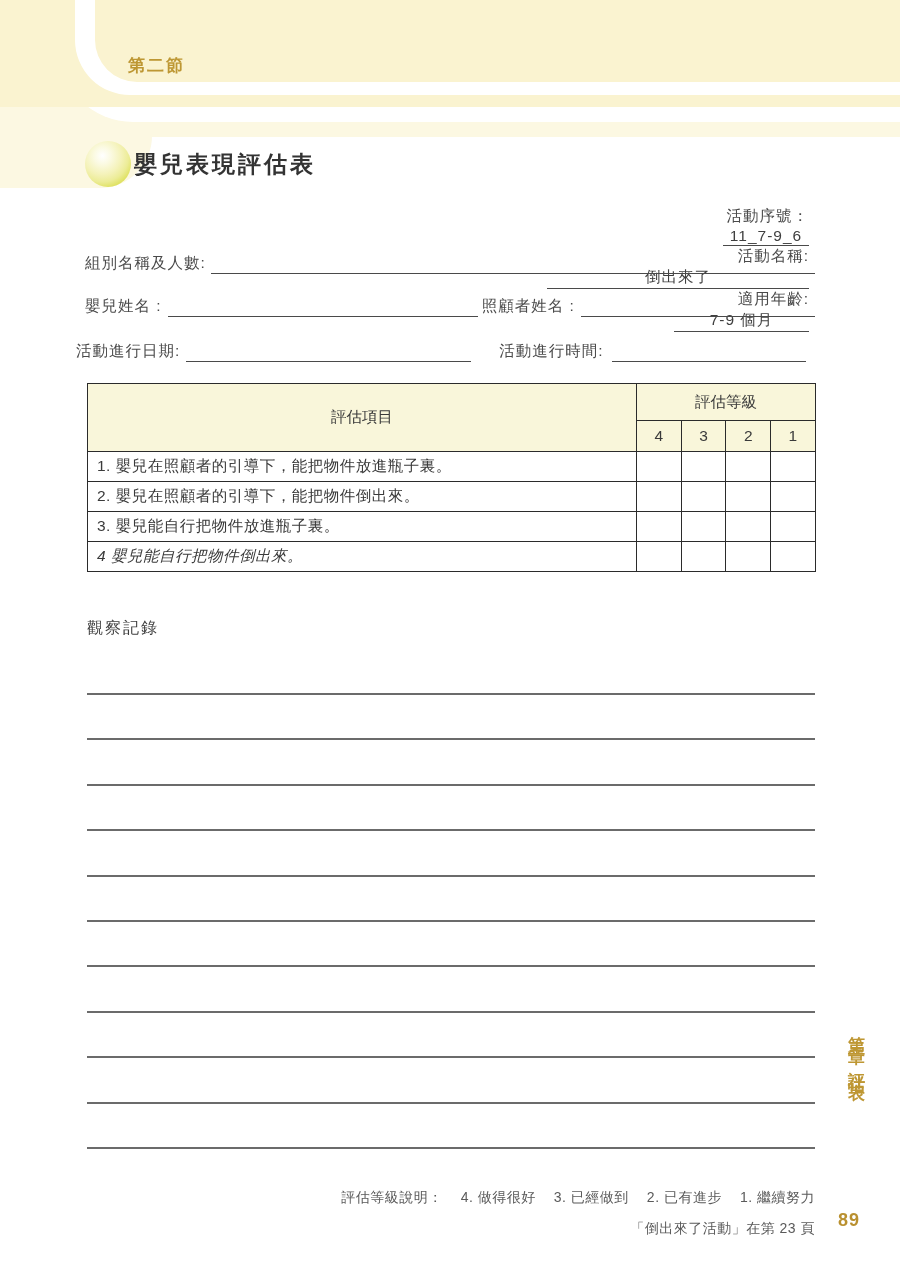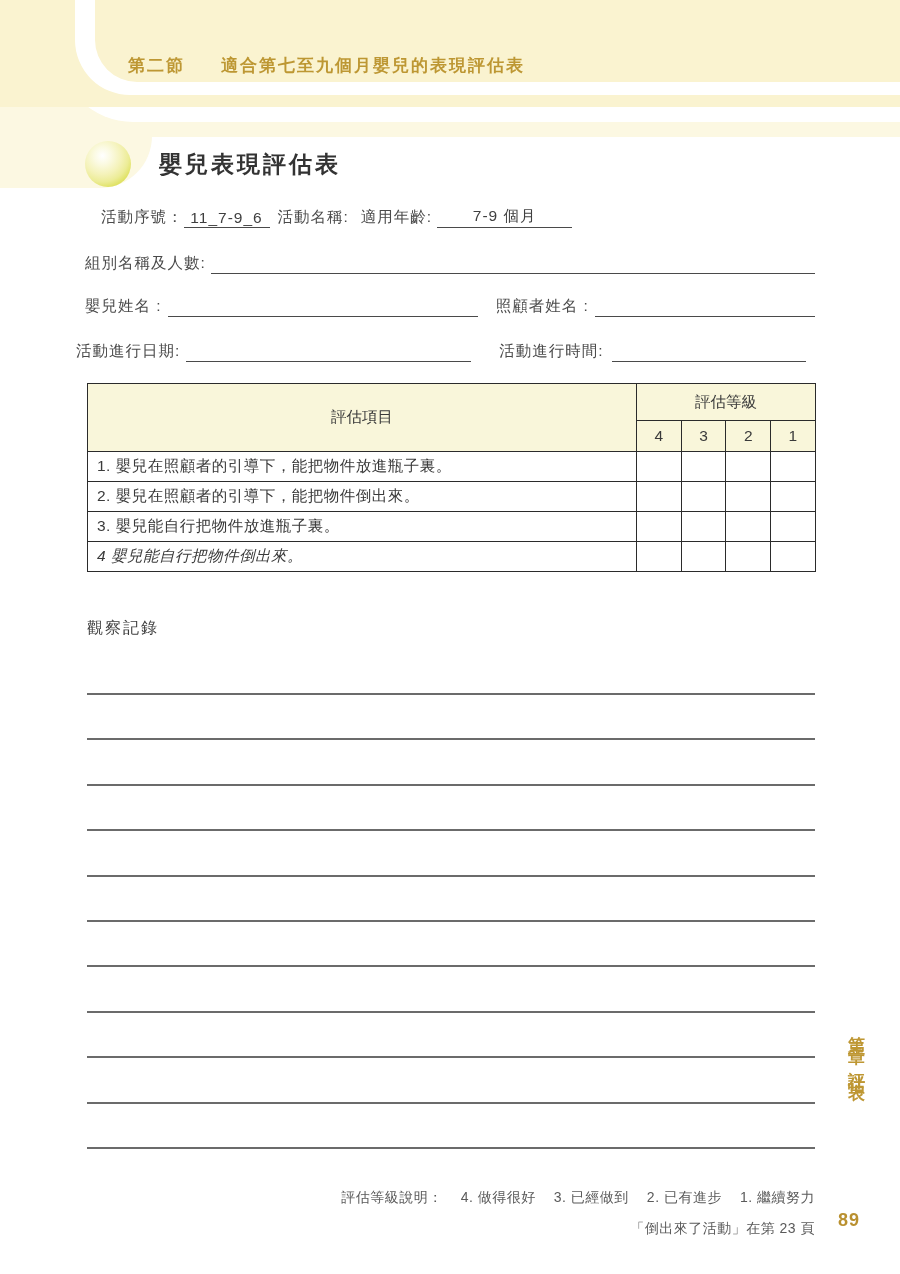--- a/index.html
+++ b/index.html
@@ -18,21 +18,21 @@
   .band-yellow-outer{position:absolute;top:-20px;left:-20px;width:960px;height:127px;background:#FAF3D0;}
   .band-white-inner{position:absolute;top:-30px;left:75px;width:960px;height:125px;background:#ffffff;border-bottom-left-radius:55px;}
   .band-yellow-inner{position:absolute;top:-30px;left:95px;width:940px;height:112px;background:#FAF3D0;border-bottom-left-radius:42px;}
 
   #section-header{position:absolute;top:54px;left:128px;display:flex;gap:36px;
     color:#BD9733;font-size:17px;font-weight:bold;letter-spacing:2px;}
 
   
   #bubble-icon{position:absolute;left:85px;top:141px;width:46px;height:46px;border-radius:50%;
     background:radial-gradient(circle at 38% 32%, #ffffff 0%, #fbfae2 20%, #f4f2b8 45%, #ecec96 62%, #dcdf55 80%, #c9d42c 93%, #bdca1c 100%);}
-  #page-title{position:absolute;left:159px;top:149px;font-size:23px;font-weight:600;color:#333;letter-spacing:3px;}
+  #page-title{position:absolute;left:134px;top:149px;font-size:23px;font-weight:600;color:#333;letter-spacing:3px;}
 
   
   .form-label{color:#4a4a4a;font-size:15.5px;letter-spacing:1px;white-space:nowrap;}
   .uline{border-bottom:1.5px solid #4a4a4a;color:#3f3f3f;font-size:15.5px;text-align:center;letter-spacing:1px;}
 
   
   #assess-table{position:absolute;left:87px;top:383px;border-collapse:collapse;table-layout:fixed;}
   #assess-table td,#assess-table th{border:1.4px solid #2b2b2b;font-weight:normal;
     color:#3a3a3a;font-size:15.5px;box-sizing:border-box;}
   #assess-table th{background:#F9F6DA;}
@@ -61,44 +61,44 @@
 
 <div id="header-band">
   <div class="band-pale"></div>
   <div class="band-pale-bump"></div>
   <div class="band-white-outer"></div>
   <div class="band-yellow-outer"></div>
   <div class="band-white-inner"></div>
   <div class="band-yellow-inner"></div>
   <div id="section-header">
     <span>第二節</span>
-    <span>適合第七至九個月嬰兒的表現評估表</span>
   </div>
 </div>
 
 <div id="bubble-icon"></div>
 <div id="page-title">嬰兒表現評估表</div>
 
-<div class="abs" style="left:101px;top:206px;width:730px;display:flex;align-items:flex-end;">
+<div class="abs" style="left:79px;top:206px;width:730px;display:flex;align-items:flex-end;flex-direction:column;">
   <span class="form-label">活動序號：</span>
   <span class="uline" style="width:86px;">11_7-9_6</span>
   <span class="form-label" style="margin-left:8px;">活動名稱:</span>
+  <span class="uline" style="width:262px;margin-left:5px;">倒出來了</span>
   <span class="form-label" style="margin-left:12px;">適用年齡:</span>
   <span class="uline" style="width:135px;margin-left:5px;">7-9 個月</span>
 </div>
 
 <div class="abs" style="left:85px;top:253px;width:730px;display:flex;align-items:flex-end;">
   <span class="form-label">組別名稱及人數:</span>
   <span class="uline" style="flex:1;margin-left:5px;"></span>
 </div>
 
 <div class="abs" style="left:85px;top:296px;width:730px;display:flex;align-items:flex-end;">
   <span class="form-label">嬰兒姓名 :</span>
   <span class="uline" style="width:310px;margin-left:6px;"></span>
-  <span class="form-label" style="margin-left:18px;">照顧者姓名 :</span>
+  <span class="form-label" style="margin-left:4px;">照顧者姓名 :</span>
   <span class="uline" style="flex:1;margin-left:6px;"></span>
 </div>
 
 <div class="abs" style="left:76px;top:341px;width:730px;display:flex;align-items:flex-end;justify-content:flex-end;">
   <span class="form-label">活動進行日期:</span>
   <span class="uline" style="width:285px;margin-left:6px;"></span>
   <span class="form-label" style="margin-left:28px;">活動進行時間:</span>
   <span class="uline" style="flex:1;margin-left:8px;"></span>
 </div>
 

